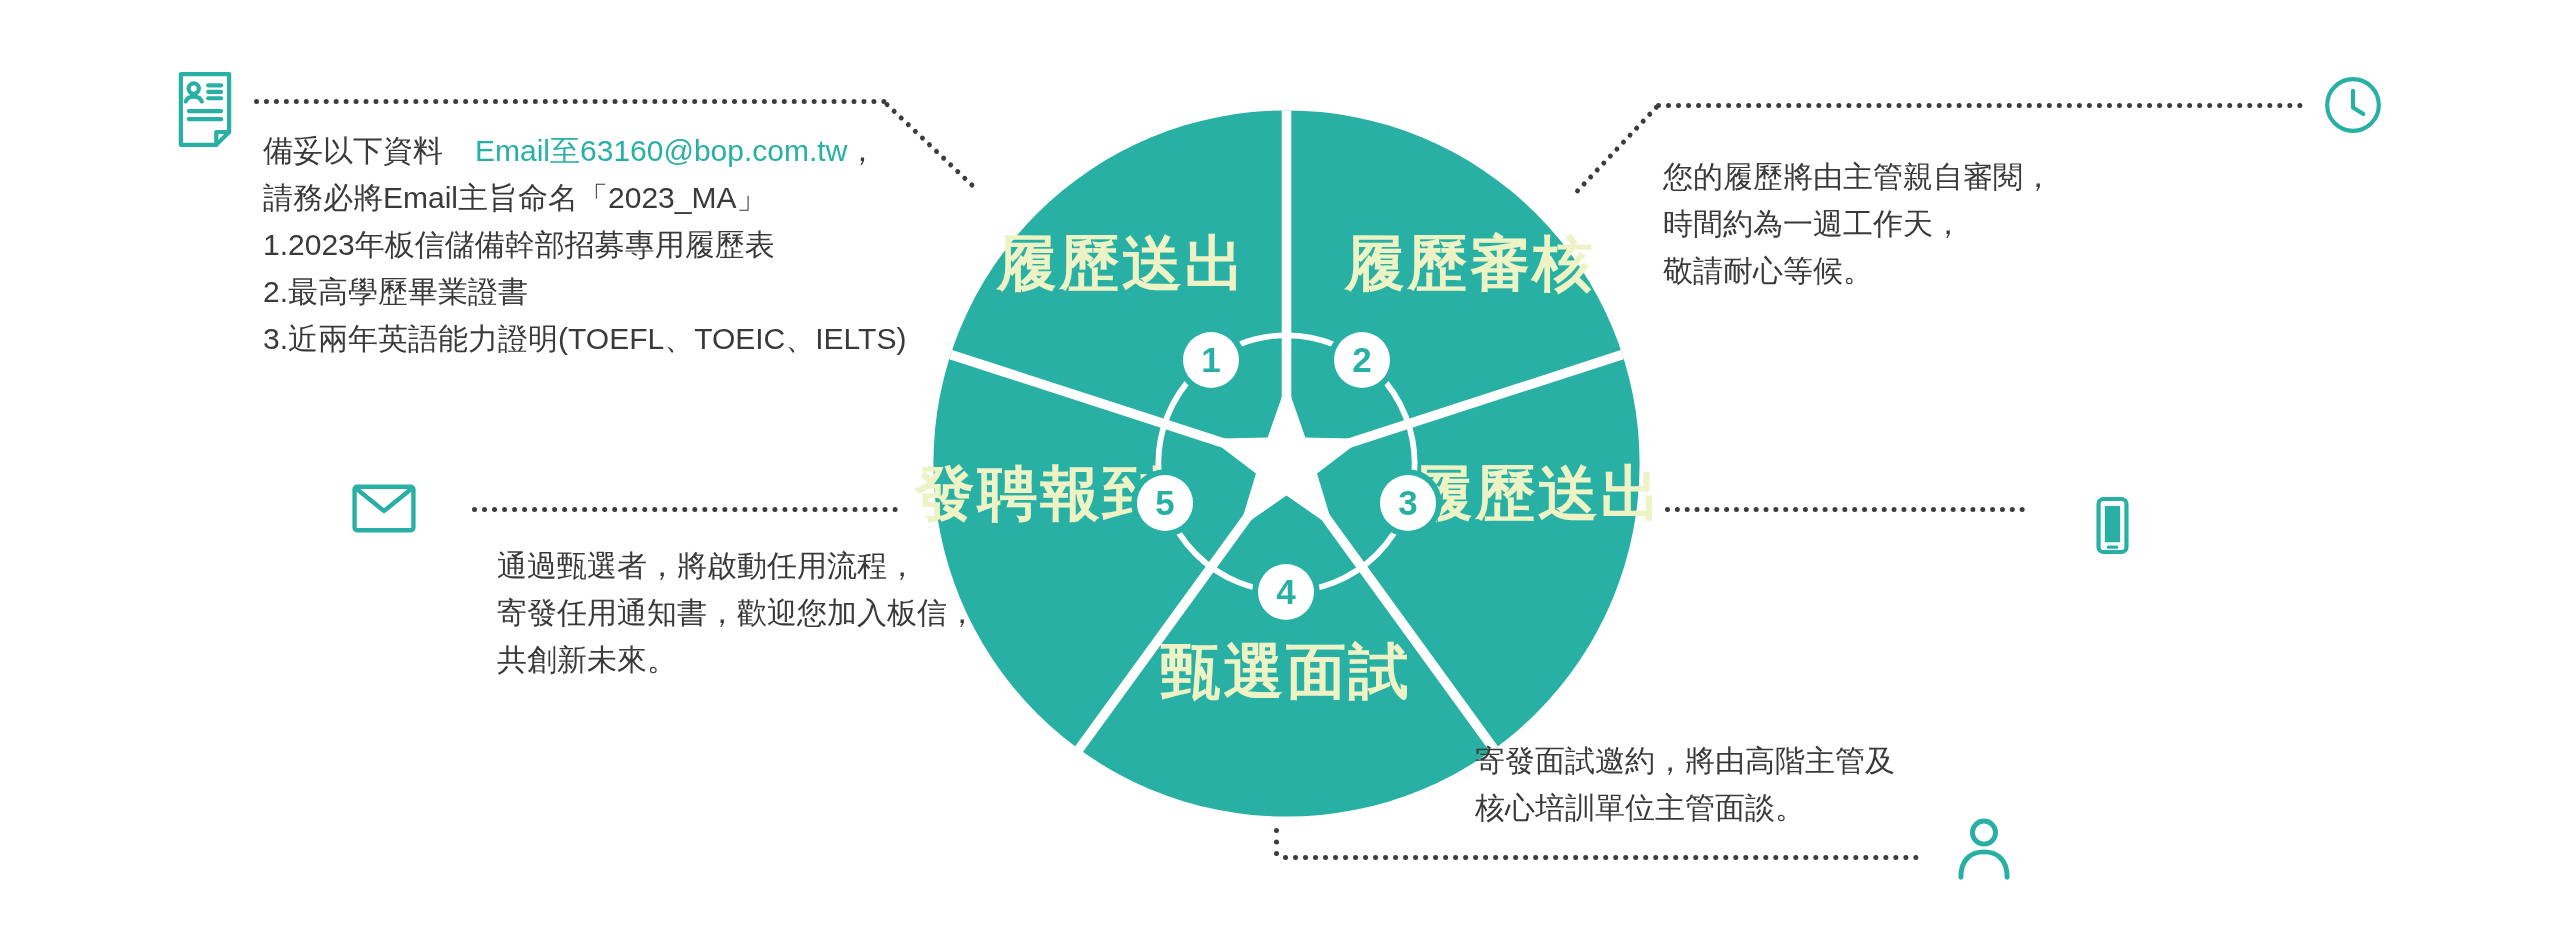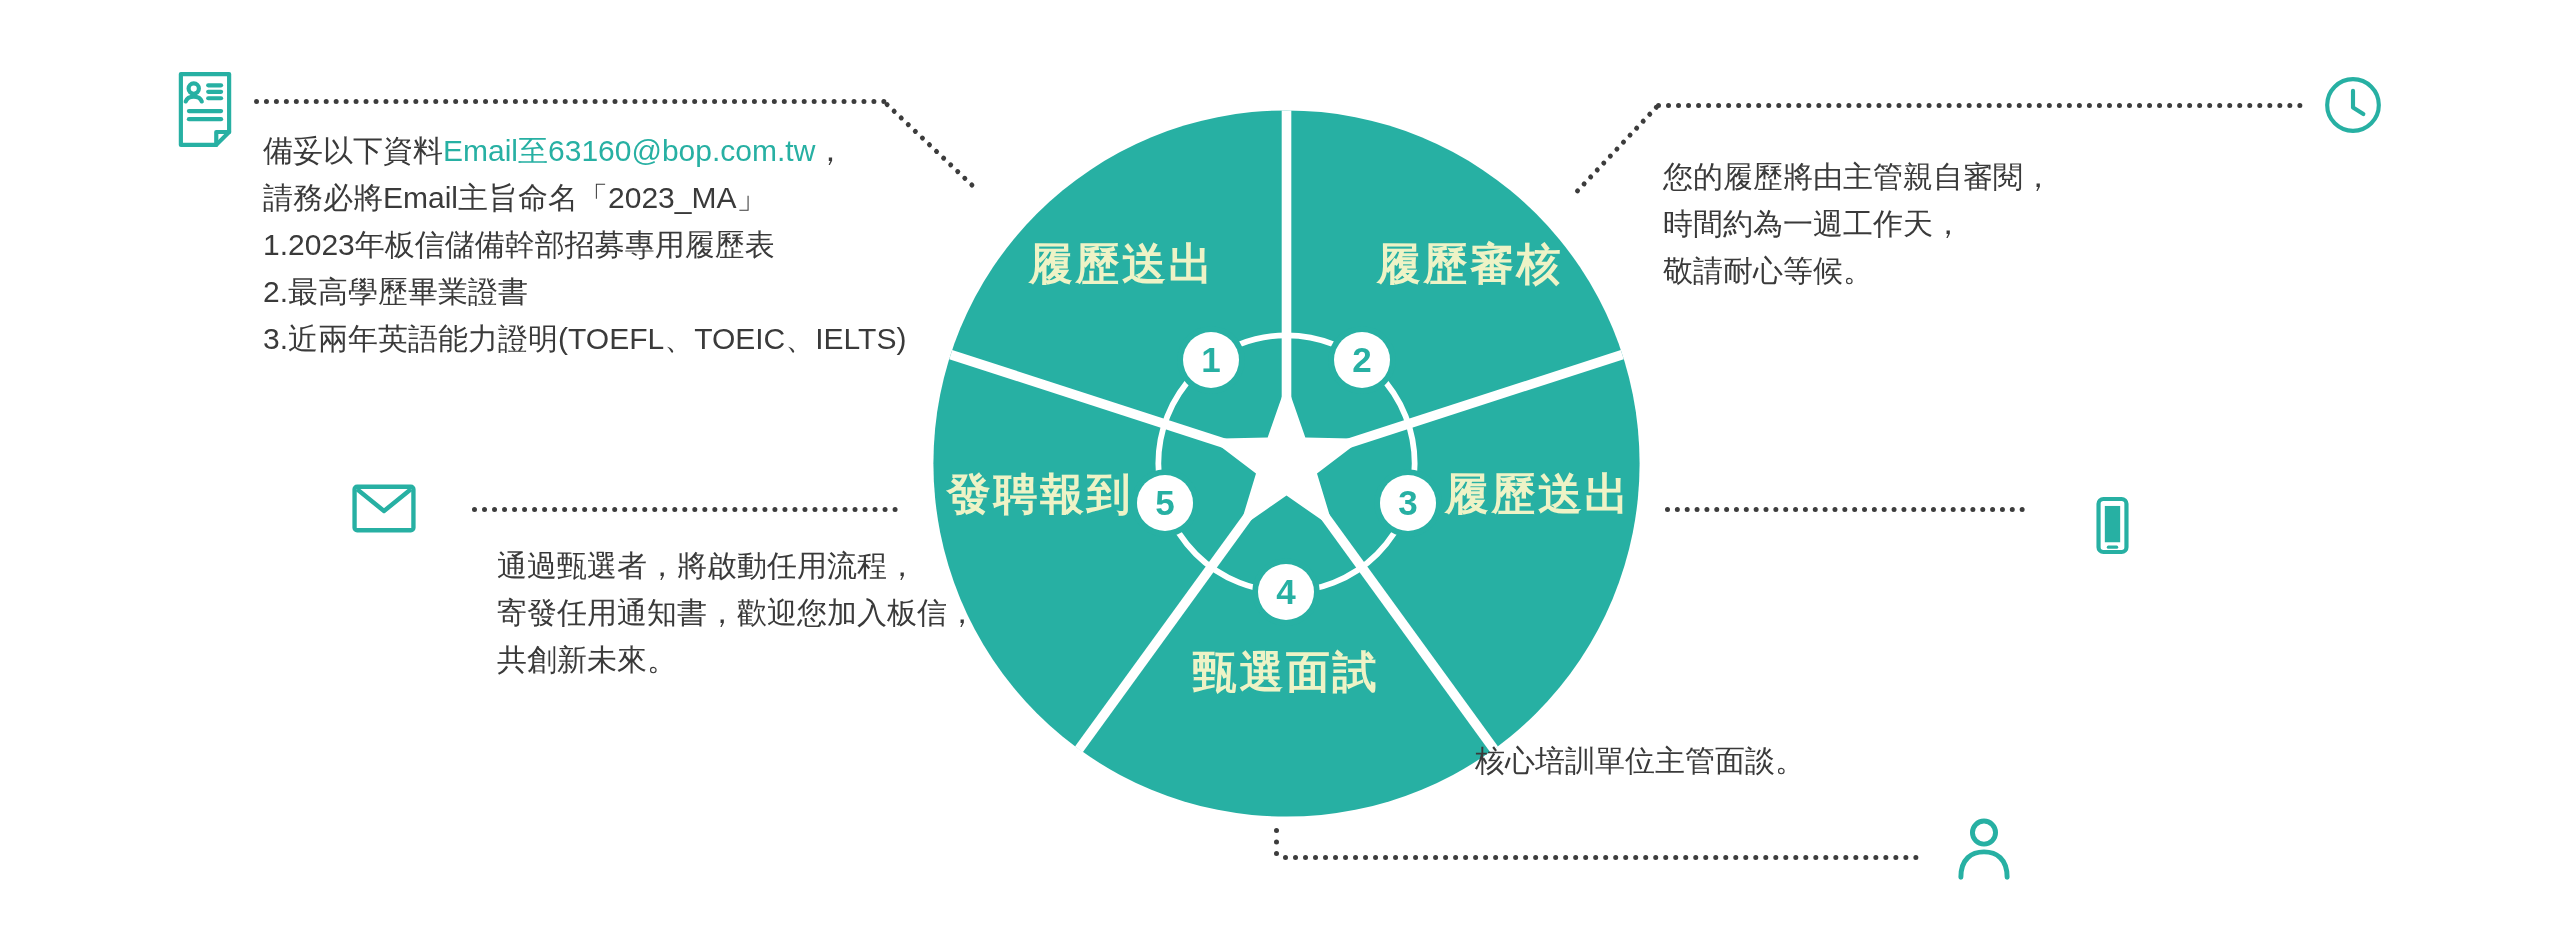--- a/index.html
+++ b/index.html
@@ -7,34 +7,34 @@
     position:relative;
     width:2576px;height:947px;
     background:#ffffff;
     font-family:"Liberation Sans","DejaVu Sans",sans-serif;
     overflow:hidden;
     color:#3a3a3a;
   }
   .wheel-svg{position:absolute;left:902px;top:79px;}
   .step-label{
     position:absolute;transform:translate(-50%,-50%);
-    color:#eef3c6;font-size:44px;font-weight:700;
+    color:#eef3c6;font-size:60px;font-weight:700;
     letter-spacing:2.6px;white-space:nowrap;
   }
   .badge{
     position:absolute;transform:translate(-50%,-50%);
     width:56px;height:56px;border-radius:50%;
     background:#ffffff;color:#27b0a3;
     box-shadow:0 0 0 5.8px #27b0a3;
     display:flex;align-items:center;justify-content:center;
     font-size:35px;font-weight:700;
   }
   .note{position:absolute;font-size:30px;line-height:47px;white-space:nowrap;}
   .nline{white-space:nowrap;}
-  .email{color:#27b0a3;cursor:pointer;}
+  .email{color:#27b0a3;cursor:pointer;margin-left:32px;}
   .dotline-h{position:absolute;height:0;border-top:5.1px dotted #3c3c3c;}
   .dotline-v{position:absolute;width:0;border-left:5.1px dotted #3c3c3c;}
   .rot{transform-origin:0 0;}
   .icon{position:absolute;}
   .icon svg{display:block;}
 </style>
 </head>
 <body>
 
 <div class="canvas">
@@ -134,20 +134,21 @@
   </div>
 
   <div class="note" style="left:1663px;top:153px;">
     <div class="nline">您的履歷將由主管親自審閱，</div>
     <div class="nline">時間約為一週工作天，</div>
     <div class="nline">敬請耐心等候。</div>
   </div>
 
 
   <div class="note" style="left:1475px;top:737px;">
+    <div class="nline">寄發面試邀約，將由高階主管及</div>
     <div class="nline">核心培訓單位主管面談。</div>
   </div>
 
   <div class="note" style="left:465px;top:542px;margin-left:32px;">
     <div class="nline">通過甄選者，將啟動任用流程，</div>
     <div class="nline">寄發任用通知書，歡迎您加入板信，</div>
     <div class="nline">共創新未來。</div>
   </div>
 
 </div>

